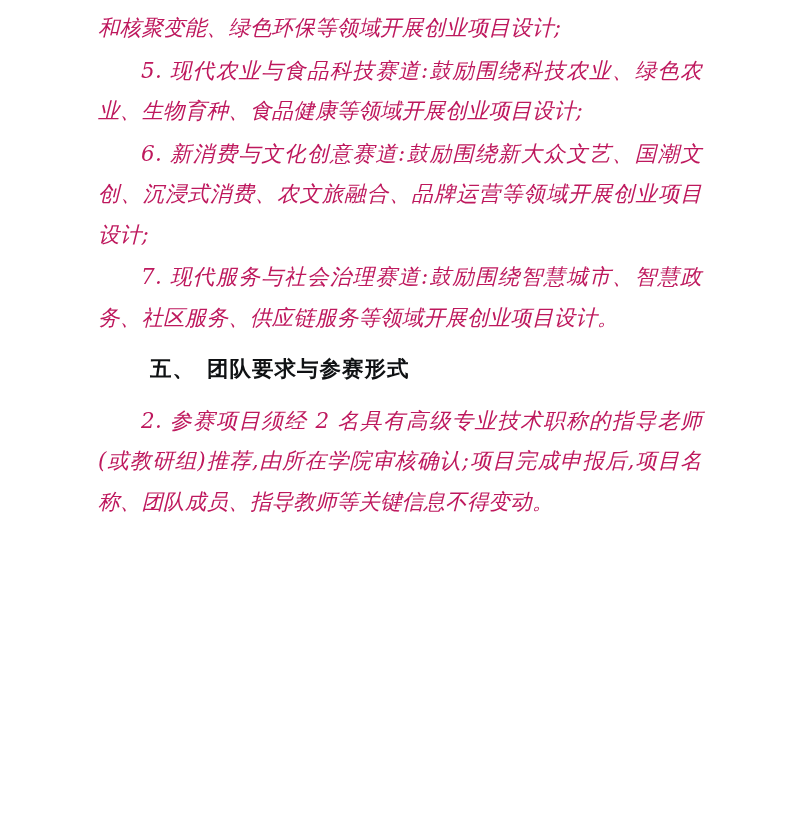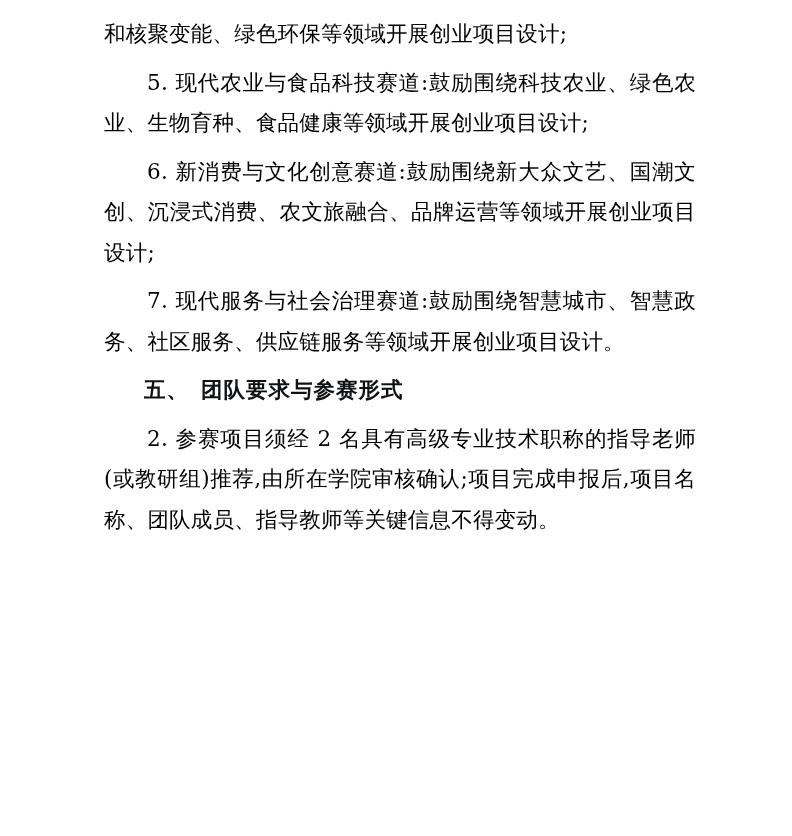--- a/index.html
+++ b/index.html
@@ -19,31 +19,32 @@
     width: 792px;
     height: 836px;
     box-sizing: border-box;
     padding: 6px 88px 0 96px;
   }
   .para {
     font-size: 21.5px;
     line-height: 40.5px;
     text-align: justify;
     text-justify: inter-ideograph;
-    margin: 8px;
+    margin: 2px;
     letter-spacing: 0.2px;
-    color: #000000;
+    color: #be185d;
+    font-style: italic;
   }
   .indent {
     text-indent: 43px;
   }
   .heading {
     font-size: 21.5px;
     line-height: 40.5px;
-    margin: 5px;
+    margin: 11px;
     font-weight: bold;
     text-indent: 43px;
     letter-spacing: 1px;
     color: #0f1113;
     font-family: "DejaVu Sans", "Liberation Sans", sans-serif;
   }
   .heading .sp {
     display: inline-block;
     width: 12px;
   }

